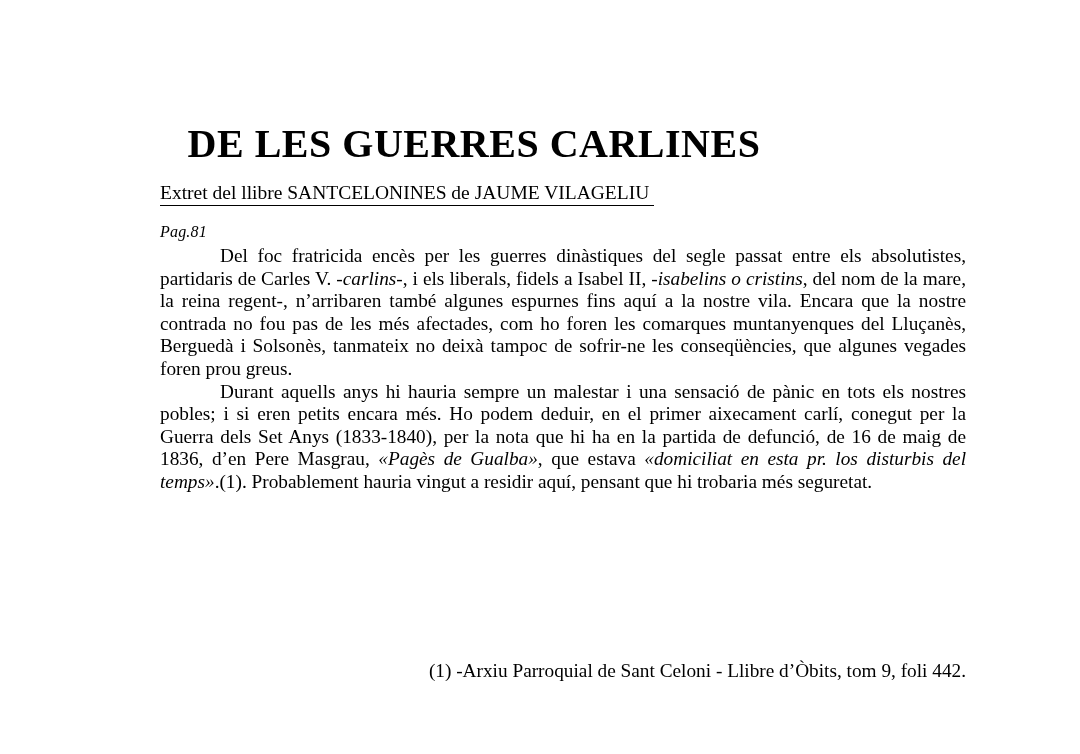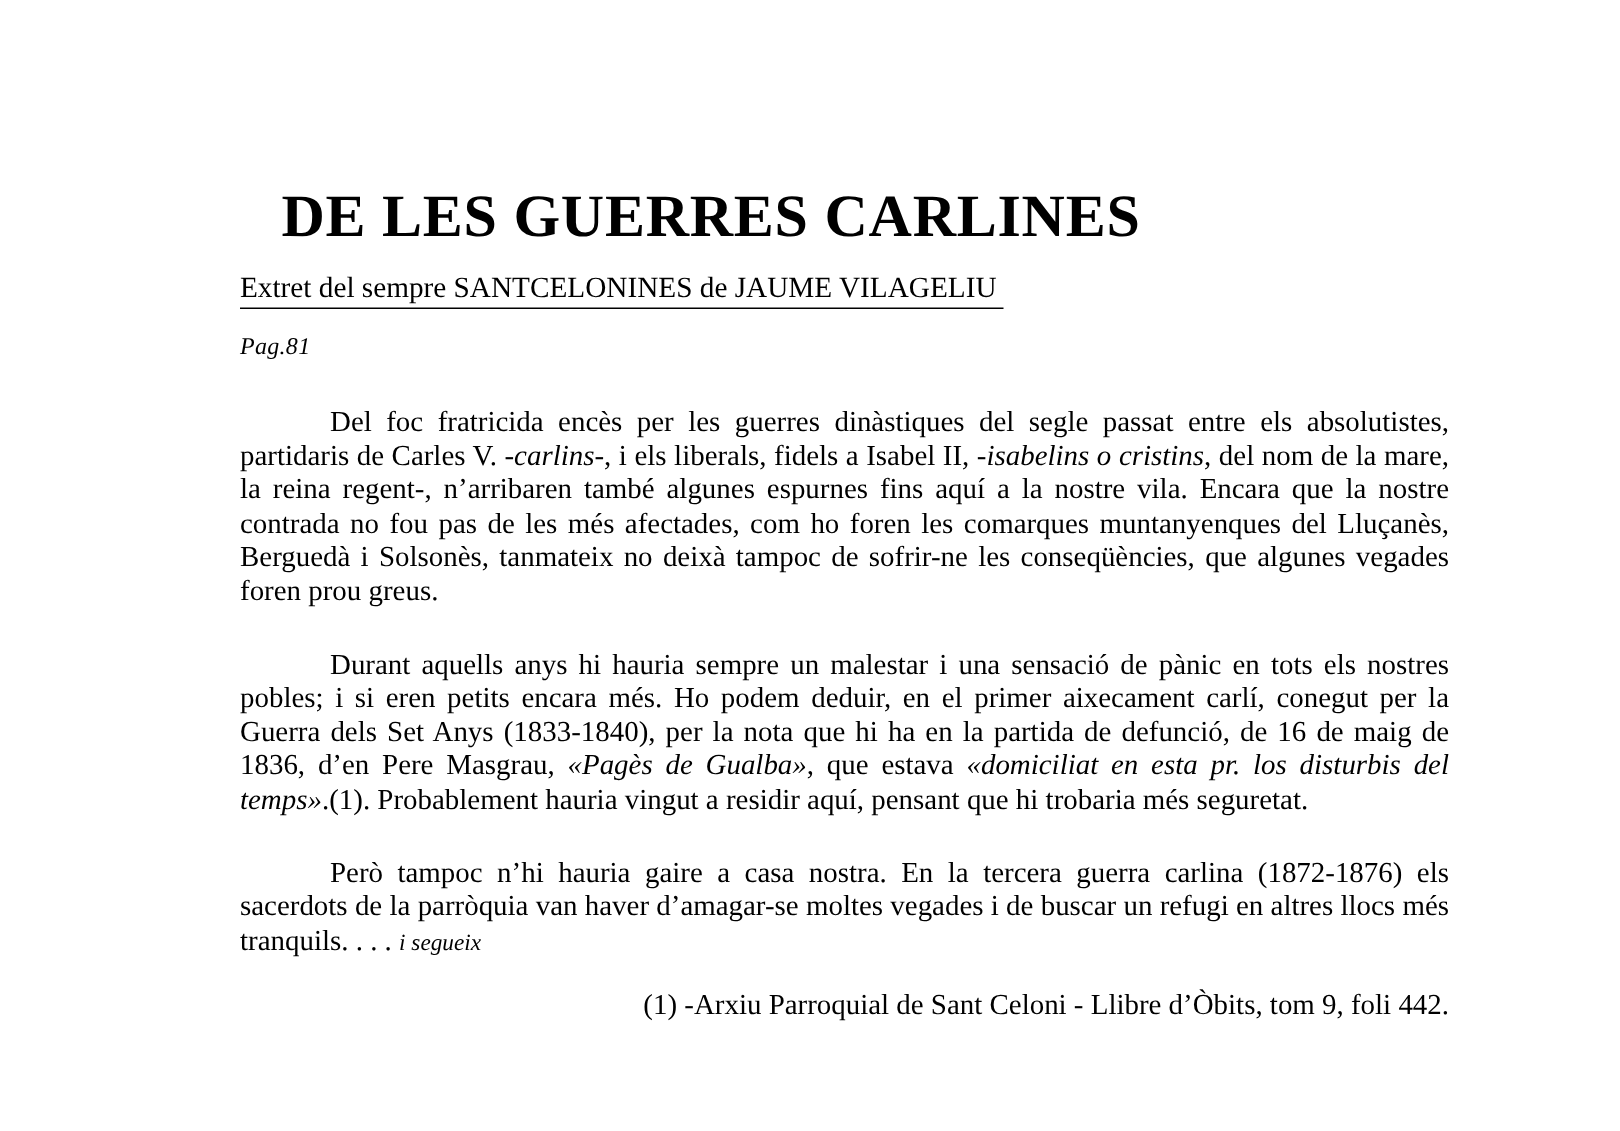--- a/index.html
+++ b/index.html
@@ -69,21 +69,20 @@
   .para {
     font-size: 19.3px;
     line-height: 22.6px;
     text-align: justify;
     text-justify: inter-word;
     margin: 0;
     hyphens: none;
   }
   .para.indent {
     text-indent: 60px;
-    margin-top: 26px;
   }
   .para.flush {
     text-indent: 0;
   }
   .para i {
     font-style: italic;
   }
   .small-italic {
     font-style: italic;
     font-size: 15.5px;
@@ -101,25 +100,24 @@
   }
 </style>
 </head>
 <body>
 
 <div class="page">
 
   <h1 class="doc-title">DE LES GUERRES CARLINES</h1>
 
   <div class="header-block">
-    <div class="source-line">Extret del sempre SANTCELONINES de JAUME VILAGELIU </div>
+    <div class="source-line">Extret del llibre SANTCELONINES de JAUME VILAGELIU </div>
     <div class="page-ref">Pag.81</div>
   </div>
 
   <div class="body-block">
     <p class="para indent"><span>Del foc fratricida encès per les guerres dinàstiques del segle passat entre els absolutistes, partidaris de Carles V. -</span><i>carlins</i><span>-, i els liberals, fidels a Isabel II, -</span><i>isabelins o cristins</i><span>, del nom de la mare, la reina regent-, n’arribaren també algunes espurnes fins aquí a la nostre vila. Encara que la nostre contrada no fou pas de les més afectades, com ho foren les comarques muntanyenques del Lluçanès, Berguedà i Solsonès, tanmateix no deixà tampoc de sofrir-ne les conseqüències, que algunes vegades foren prou greus.</span></p>
     <p class="para indent"><span>Durant aquells anys hi hauria sempre un malestar i una sensació de pànic en tots els nostres pobles; i si eren petits encara més. Ho podem deduir, en el primer aixecament carlí, conegut per la Guerra dels Set Anys (1833-1840), per la nota que hi ha en la partida de defunció, de 16 de maig de 1836, d’en Pere Masgrau, </span><i>«Pagès de Gualba»</i><span>, que estava </span><i>«domiciliat en esta pr. los disturbis del temps»</i><span>.(1). Probablement hauria vingut a residir aquí, pensant que hi trobaria més seguretat.</span></p>
-    <p class="para indent"><span>Però tampoc n’hi hauria gaire a casa nostra. En la tercera guerra carlina (1872-1876) els sacerdots de la parròquia van haver d’amagar-se moltes vegades i de buscar un refugi en altres llocs més tranquils.  .  .  . </span><span class="small-italic">i segueix</span></p>
   </div>
 
   <div class="footnote">(1) -Arxiu Parroquial de Sant Celoni - Llibre d’Òbits, tom 9, foli 442.</div>
 
 </div>
 
 </body></html>

